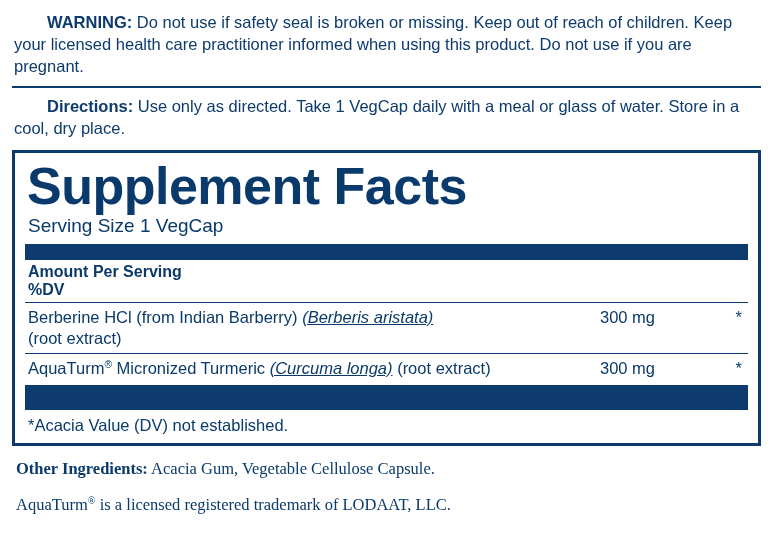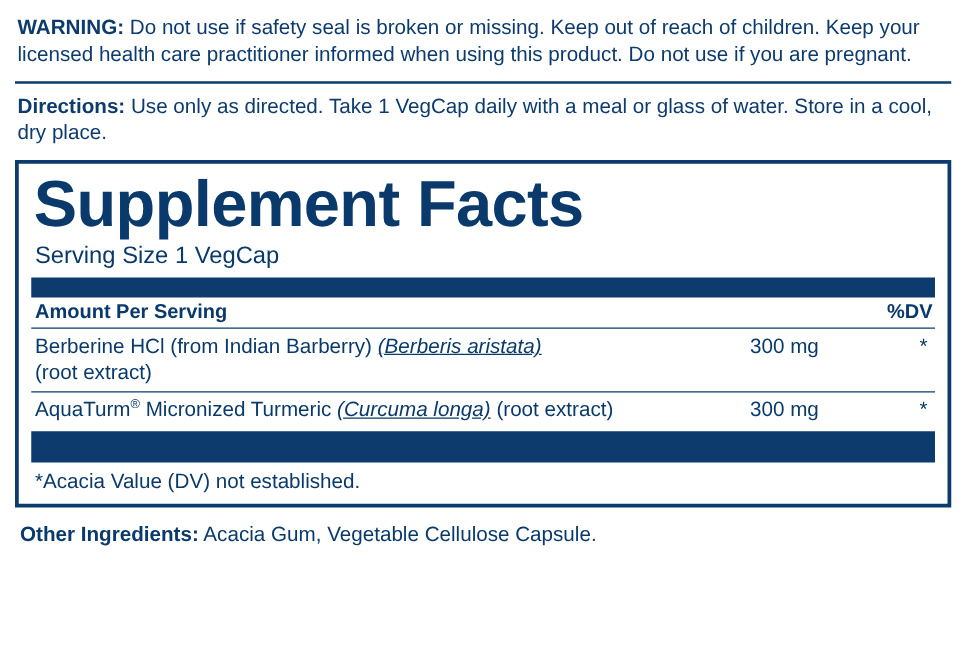--- a/index.html
+++ b/index.html
@@ -24,20 +24,21 @@
 
   
   .notice-block {
     font-size: 16.5px;
     line-height: 1.32;
     color: #0d3b6e;
     padding: 2px 2px 6px 2px;
   }
   .notice-block .lead {
     font-weight: bold;
+    margin-left: 33px;
   }
   .rule {
     border-top: 2px solid #0d3b6e;
     margin: 3px 0 6px 0;
   }
 
   
   .facts-panel {
     border: 3px solid #0d3b6e;
     box-sizing: border-box;
@@ -69,20 +70,21 @@
     border-top: 1.5px solid #0d3b6e;
     margin: 0;
   }
   .amount-row {
     display: flex;
     justify-content: space-between;
     align-items: baseline;
     font-size: 16px;
     font-weight: bold;
     padding: 3px 2px 3px 3px;
+    flex-direction: column;
   }
   .nutrient {
     position: relative;
     font-size: 16.5px;
     line-height: 1.26;
     padding: 4px 2px 4px 3px;
   }
   .nutrient .line1,
   .nutrient .line2 {
     display: block;
@@ -104,20 +106,21 @@
   }
   .footnote {
     font-size: 16.5px;
     padding: 5px 2px 0 3px;
     line-height: 1.25;
   }
 
   
   .bottom {
     padding: 8px 2px 0 4px;
+    font-family: Liberation Serif, serif;
   }
   .other-ing {
     font-size: 16.5px;
     line-height: 1.3;
     padding-top: 4px;
   }
   .other-ing .lead { font-weight: bold; }
   .trademark {
     font-size: 16.5px;
     line-height: 1.3;
@@ -179,15 +182,18 @@
 
     <div class="bar-thick bottom"></div>
 
     <div class="footnote">*Acacia Value (DV) not established.</div>
   </div>
 
   <div class="bottom">
     <div class="other-ing">
       <span class="lead">Other Ingredients:</span><span> Acacia Gum, Vegetable Cellulose Capsule.</span>
     </div>
+    <div class="trademark">
+      <span>AquaTurm</span><sup>®</sup><span> is a licensed registered trademark of LODAAT, LLC.</span>
+    </div>
   </div>
 
 </div>
 
 </body></html>

